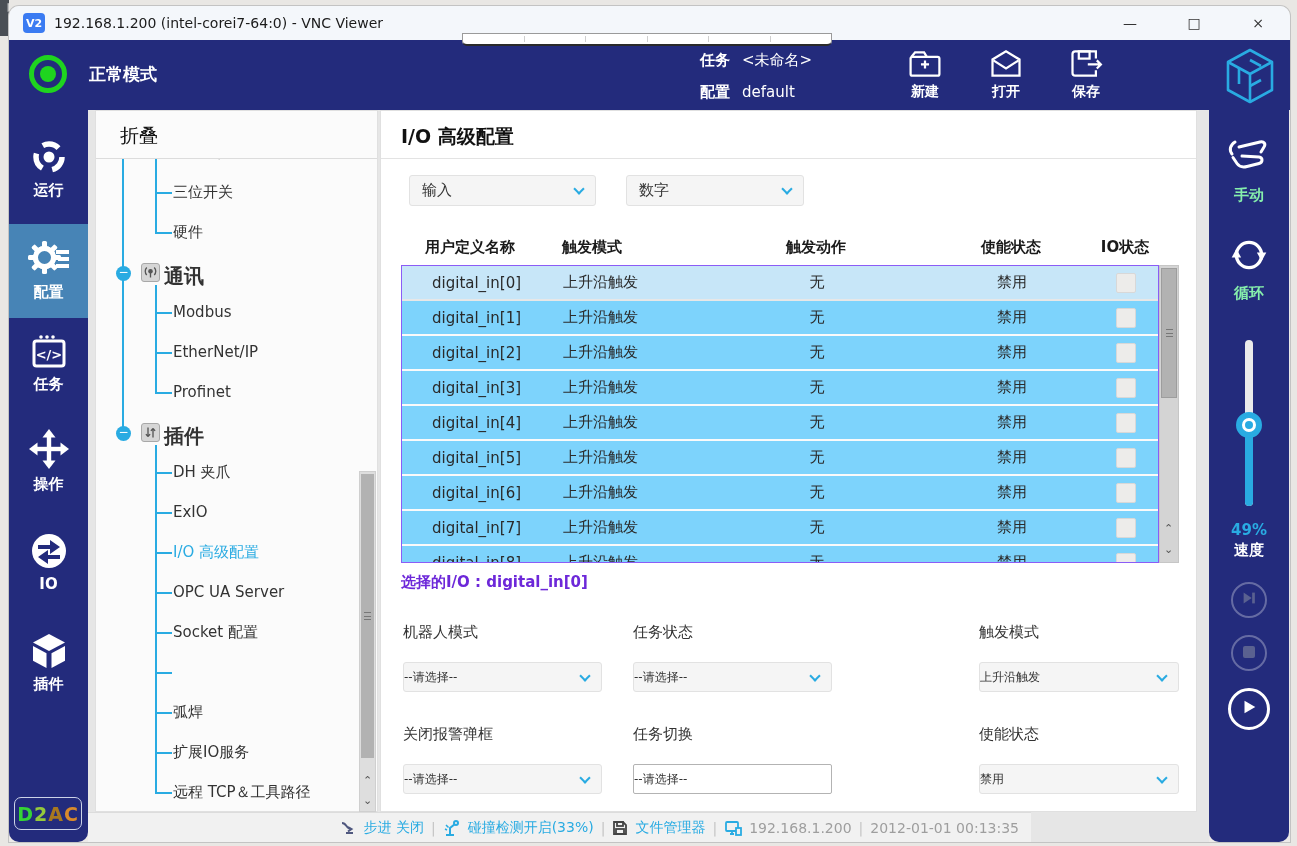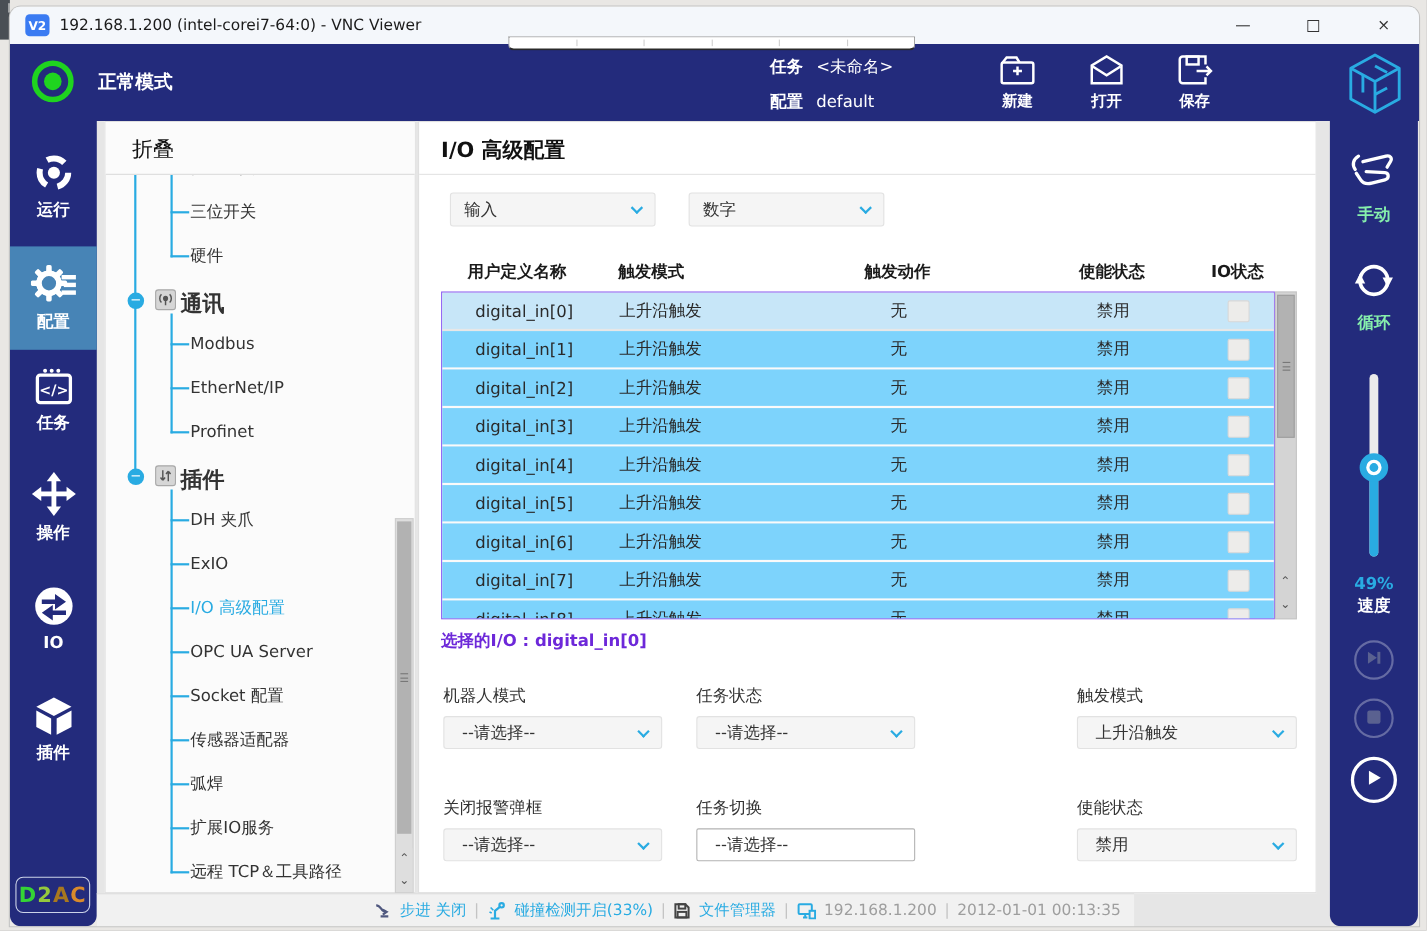--- a/index.html
+++ b/index.html
@@ -99,21 +99,21 @@
   .tc.c3,.tc.c4 { text-align:center; }
   .tc.c5 { display:flex; justify-content:center; }
   .cb { width:20px; height:20px; background:#edecea; border:1px solid #d8d8d8; border-radius:2px; }
   .mscroll { position:absolute; left:778px; top:154px; width:20px; height:298px; background:#d4d4d4; border:1px solid #c6c6c6; }
   .mscroll .thumb { position:absolute; left:1px; top:2px; width:16px; height:130px; background:#b2b2b2; border:1px solid #9d9d9d; }
 
   .sel-io { position:absolute; left:20px; top:462px; font-size:15px; font-weight:bold; color:#6d28d9; }
 
   .ffield { position:absolute; width:199px; }
   .ffield .flabel { font-size:15px; color:#333; }
-  .fbox { position:relative; margin-top:9px; height:30px; background:#f5f5f5; border:1px solid #e2e2e2; border-radius:3px; font-size:15px; color:#333; line-height:28px; padding-left:16px; cursor:pointer; }
+  .fbox { position:relative; margin-top:20px; height:30px; background:#f5f5f5; border:1px solid #e2e2e2; border-radius:3px; font-size:12px; color:#333; line-height:28px; padding-left:0; cursor:pointer; }
   .fbox.plain { background:#fff; border:1px solid #b3b3b3; border-radius:2px; }
   .f0 { left:22px; top:512px; } .f1 { left:252px; top:512px; } .f2 { left:598px; top:512px; width:200px; }
   .f3 { left:22px; top:614px; } .f4 { left:252px; top:614px; } .f5 { left:598px; top:614px; width:200px; }
 
   
   .statusbar { position:absolute; left:79px; top:806px; width:943px; height:30px; background:#f1f1f1; border-top:1px solid #dcdcdc; display:flex; align-items:center; justify-content:flex-end; padding-right:12px; gap:7px; font-size:14px; }
   .statusbar .cyan { color:#29abe2; }
   .statusbar .gray { color:#9e9e9e; }
   .statusbar .sep { color:#c4c4c4; }
   .statusbar svg { display:block; }
@@ -380,23 +380,20 @@
           </div>
           <div class="tick" style="top: 433px;"></div>
           <div class="titem d2" style="top: 414px;">
             <span class="tlabel">OPC UA Server</span>
           </div>
           <div class="tick" style="top: 473px;"></div>
           <div class="titem d2" style="top: 454px;">
             <span class="tlabel">Socket 配置</span>
           </div>
           <div class="tick" style="top: 513px;"></div>
-          <div class="titem d2" style="top: 494px;">
-            <span class="tlabel">传感器适配器</span>
-          </div>
           <div class="tick" style="top: 553px;"></div>
           <div class="titem d2" style="top: 534px;">
             <span class="tlabel">弧焊</span>
           </div>
           <div class="tick" style="top: 593px;"></div>
           <div class="titem d2" style="top: 574px;">
             <span class="tlabel">扩展IO服务</span>
           </div>
           <div class="tick" style="top: 633px;"></div>
           <div class="titem d2" style="top: 614px;">

